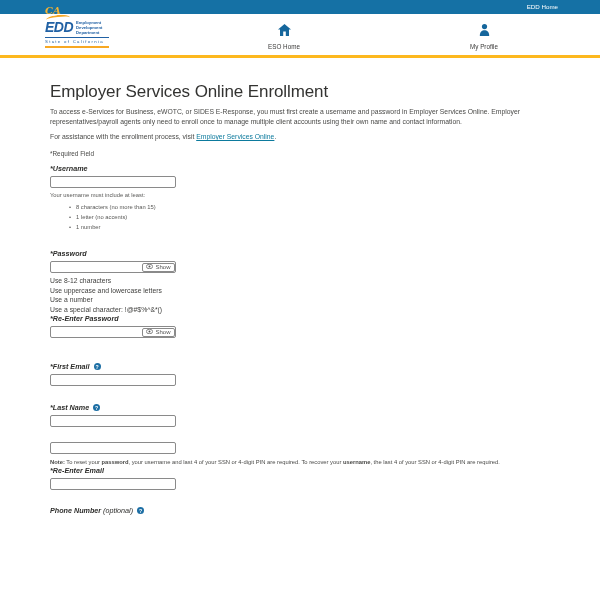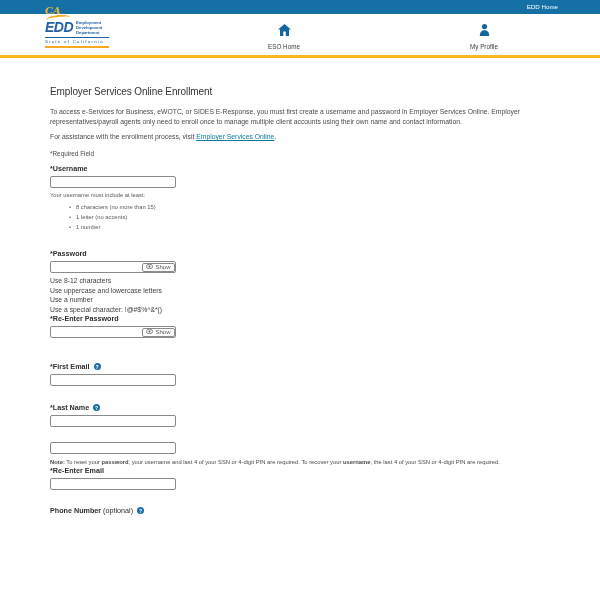--- a/index.html
+++ b/index.html
@@ -27,29 +27,29 @@
 
   .nav-item { position:absolute; top:8px; display:flex; flex-direction:column; align-items:center; gap:3px; cursor:pointer; }
   .nav-eso { left:254px; width:60px; }
   .nav-profile { left:454px; width:60px; }
   .nav-item .nav-label { font-size:6.3px; color:#3b3a39; }
 
   .divider { height:3px; background:#fdb81e; }
 
   
   .main { padding:26px 45px 0 50px; }
-  h1 { font-size:10px; font-weight:400; color:#333331; line-height:16px; letter-spacing:-0.1px; }
+  h1 { font-size:17px; font-weight:400; color:#333331; line-height:16px; letter-spacing:-0.1px; }
   .intro { margin-top:7px; font-size:6.8px; line-height:10px; width:512px; color:#4a4a48; }
   .assist { margin-top:5px; font-size:6.8px; line-height:10px; color:#4a4a48; }
   .link { color:#0c7a9d; text-decoration:underline; cursor:pointer; }
   .required { margin-top:8px; font-size:6.4px; color:#4a4a48; }
 
   .group { }
   .lbl-row { display:flex; align-items:center; margin-bottom:3px; }
-  .lbl { font-size:7.2px; font-weight:bold; color:#2e2e2c; line-height:9px; }
+  .lbl { font-size:7.2px; font-weight:bold; color:#2e2e2c; line-height:9px;font-style:italic; }
   .lbl .opt { font-weight:400; }
   .help { width:7px; height:7px; border-radius:50%; background:#1c6ea4; color:#fff; font-size:5.2px; font-weight:bold; display:inline-flex; align-items:center; justify-content:center; margin-left:4px; cursor:pointer; flex:0 0 auto; }
   .txt { display:block; width:126px; height:12px; border:1px solid #8a8a8a; border-radius:2px; background:#fff; font-size:7px; padding:0 3px; outline:none; }
   .pw-wrap { position:relative; width:126px; }
   .show-btn { position:absolute; right:1.5px; top:1.5px; height:9px; display:flex; align-items:center; gap:2px; border:1px solid #8a8a8a; border-radius:2px; background:#fff; padding:0 3px; font-size:6px; color:#555; cursor:pointer; }
   .hint-title { margin-top:3px; font-size:5.8px; line-height:8px; color:#595957; }
   .bullets { list-style:none; margin:3px 0 0 19px; }
   .bullets li { font-size:5.8px; line-height:10px; color:#595957; }
   .bullets li::before { content:"\2022"; margin-right:5px; }
   .pw-hints div { font-size:6.8px; line-height:9.5px; color:#3f3f3d; }

